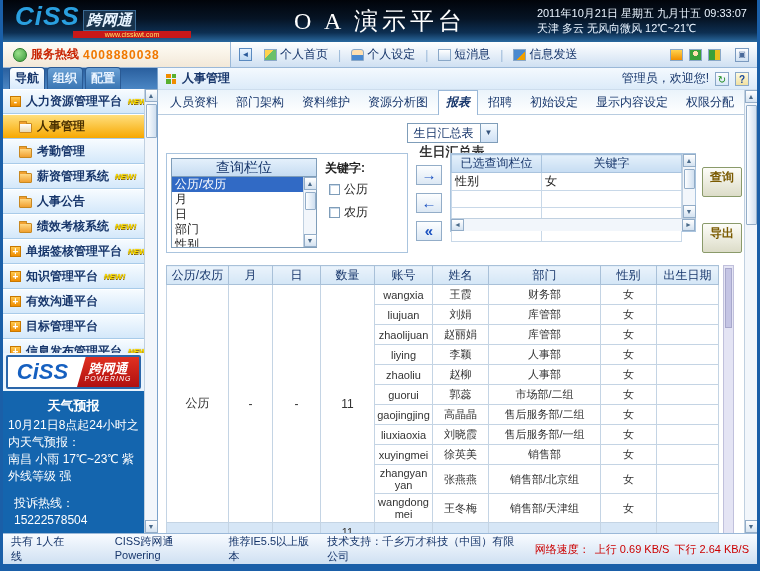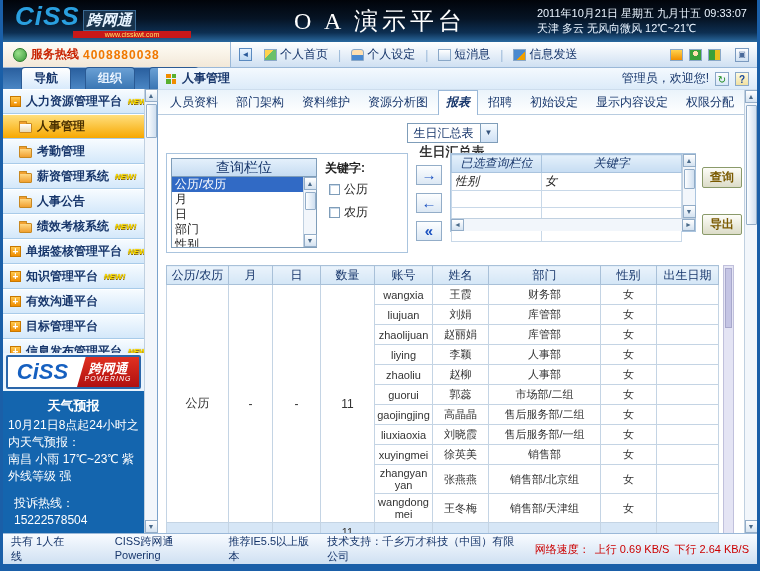--- a/index.html
+++ b/index.html
@@ -46,23 +46,23 @@
   .corner-btn { width:14px; height:14px; background:linear-gradient(#fdfdff,#cfe0f2); border:1px solid #7a9ac0;
     color:#4a6a9a; font-size:8px; text-align:center; line-height:12px; margin-left:8px;}
 
   
   .body { flex:1; display:flex; min-height:0; background:#dceaf8; }
 
   
   .sidebar { width:155px; flex:0 0 155px; display:flex; flex-direction:column; border-right:1px solid #7aa2cc; }
   .side-tabs { height:21px; flex:0 0 21px; display:flex; align-items:flex-end; gap:2px; padding:2px 4px 0 6px;
     background:linear-gradient(180deg,#2a5f9e,#4a86c4); }
-  .side-tab { flex:0 0 auto; padding:2px 12px 2px; font-size:12px; font-weight:bold; color:#eaf4ff;
+  .side-tab { flex:0 0 auto; padding:2px 5px 2px; font-size:12px; font-weight:bold; color:#eaf4ff;
     background:linear-gradient(180deg,#6aa0d4,#3a76b4); border:1px solid #2a5a94; border-bottom:none;
-    border-radius:4px 4px 0 0; cursor:pointer;margin-left:12px;}
+    border-radius:4px 4px 0 0; cursor:pointer;}
   .side-tab.active { background:linear-gradient(180deg,#ffffff,#d8eafc); color:#17366b; }
   .side-wrap { flex:1; display:flex; min-height:0; background:#eaf4fd; }
   .side-col { flex:1; display:flex; flex-direction:column; min-width:0; }
   .side-menu { flex:1; overflow:hidden; }
   .side-item { display:flex; align-items:center; gap:5px; height:25px; padding-left:7px; cursor:pointer;
     background:linear-gradient(180deg,#f6fbff,#d4e8fa); border-bottom:1px solid #a8cbe9; border-top:1px solid #ffffff;
     font-size:12px; font-weight:bold; color:#17366b; white-space:nowrap;}
   .side-item.sub { padding-left:16px; }
   .side-item.active { background:linear-gradient(180deg,#ffdf7e,#f7a800); color:#4a3000; }
   .ic-group { width:11px; height:11px; flex:0 0 11px; background:linear-gradient(#ffc84d,#f08c00); border:1px solid #c87800;
@@ -134,32 +134,32 @@
   .lb-scroll { flex:0 0 13px; }
   .kw { display:flex; flex-direction:column; gap:4px; padding-top:2px; font-size:12px;}
   .kw-label { font-weight:bold; color:#222; }
   .chk { display:flex; align-items:center; gap:4px; cursor:pointer; margin-left:4px;}
   .chk-box { width:11px; height:11px; background:#fff; border:1px solid #7f9db9; box-shadow:inset 1px 1px 0 #c8d8e8;}
 
   .arrows { flex:0 0 30px; display:flex; flex-direction:column; gap:8px; align-items:center; padding-top:12px;}
   .abtn { width:26px; height:20px; background:linear-gradient(#fdfeff,#dce8f4); border:1px solid #93adc8;
     color:#1a50c0; font-size:15px; font-weight:bold; line-height:17px; text-align:center; cursor:pointer;}
 
-  .selbox { flex:0 0 246px; width:246px; height:79px; display:flex; flex-direction:column; border:1px solid #aac4de;font-style:italic;}
+  .selbox { flex:0 0 246px; width:246px; height:79px; display:flex; flex-direction:column; border:1px solid #aac4de;}
   .sel-main { flex:1; display:flex; min-height:0;}
   .sel-table { flex:1; border-collapse:collapse; font-size:12px;}
   .sel-table th { background:linear-gradient(#e4f0fb,#c6dcf2); border:1px solid #aac4de; font-weight:normal;
     color:#17366b; height:18px;}
   .sel-table td { border:1px solid #c8d8e8; height:17px; padding:0 3px; background:#fff;}
   .sel-hscroll { flex:0 0 13px; background:#f2f6fb; border-top:1px solid #c0d0e0; display:flex; justify-content:space-between;}
   .hbtn { width:13px; height:12px; background:linear-gradient(#ffffff,#d4e2f0); border:1px solid #93adc8;
     color:#4a6a8a; font-size:7px; line-height:10px; text-align:center;}
 
   .qbtns { flex:0 0 42px; display:flex; flex-direction:column; gap:26px; padding-top:14px;}
-  .button { width:40px; height:21px; background:linear-gradient(#fdfdf8,#dcdcc8); border:1px solid #8a9a6a;
+  .button { width:40px; height:30px; background:linear-gradient(#fdfdf8,#dcdcc8); border:1px solid #8a9a6a;
     border-radius:2px; font-size:12px; color:#7a5a00; font-weight:bold; text-align:center; line-height:19px; cursor:pointer;}
 
   .tbl-zone { display:flex; margin-top:8px; }
   .dtable { border-collapse:collapse; font-size:11px; table-layout:fixed; width:552px;}
   .dtable col.c0{width:62px}.dtable col.c1{width:44px}.dtable col.c2{width:48px}.dtable col.c3{width:54px}
   .dtable col.c4{width:58px}.dtable col.c5{width:56px}.dtable col.c6{width:112px}.dtable col.c7{width:56px}.dtable col.c8{width:62px}
   .dtable th { background:linear-gradient(#eaf3fb,#d4e6f6); border:1px solid #a8c0d8; color:#17366b; font-weight:normal;
     height:19px; font-size:12px;}
   .dtable td { border:1px solid #c4d4e4; text-align:center; padding:2px 2px; color:#333; background:#fff; word-break:break-all;}
   .dtable td.gcell { vertical-align:middle; font-size:12px; }

